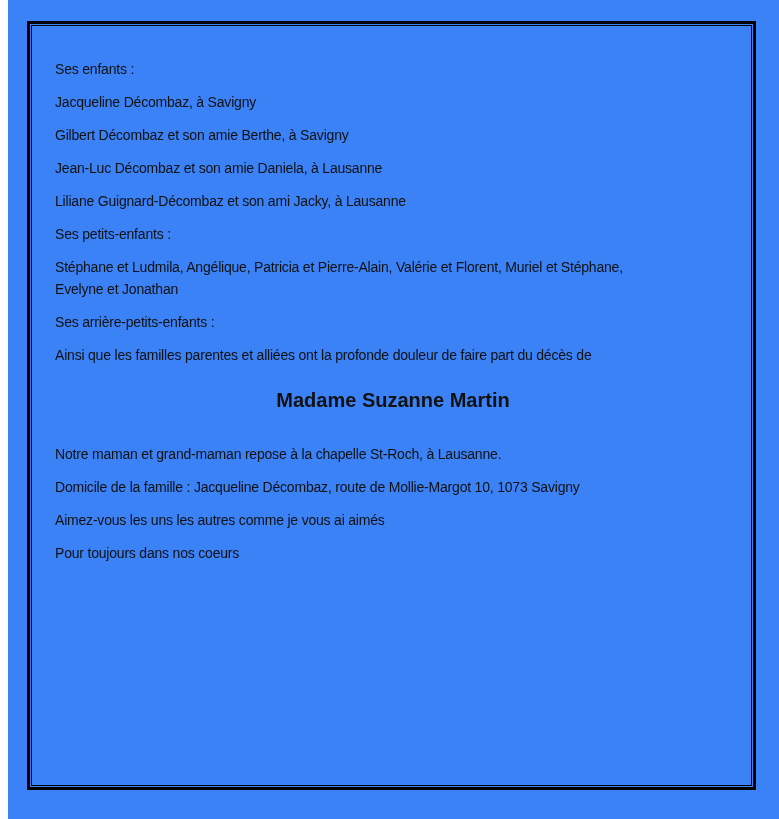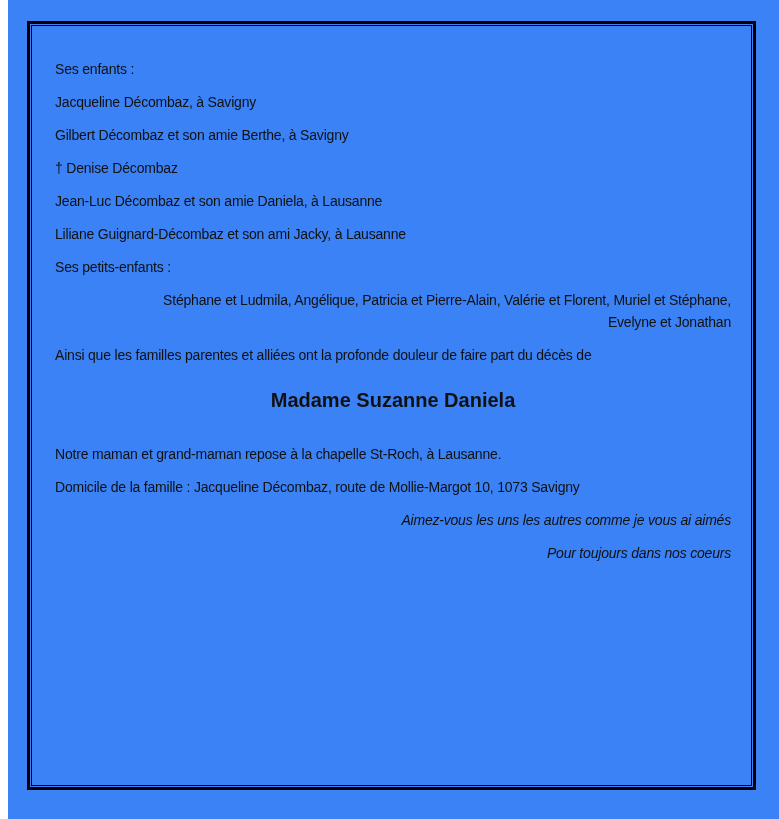--- a/index.html
+++ b/index.html
@@ -38,68 +38,66 @@
     padding: 32px 20px 0 23px;
     color: #111111;
   }
   .content p {
     margin: 0 0 11px 0;
     font-size: 14px;
     line-height: 22px;
     letter-spacing: -0.2px;
     color: #111111;
   }
-  .multiline { white-space: pre-line; text-align: right; }
+  .multiline { white-space: pre-line; }
   .title {
     font-size: 20px;
     line-height: 28px;
     font-weight: 700;
     text-align: center;
     letter-spacing: 0;
     margin: 20px 0 29px 0;
     color: #111111;
   }
   .quote {
-    font-style: italic;
     margin-left: 316px;
-    text-align: right;
   }
   .quote.first { margin-top: 8px; }
   b { font-weight: 400; }
 </style>
 </head>
 <body>
 
 <div class="page">
   <div class="frame-outer">
     <div class="frame-inner">
       <div class="content">
 
         <p>Ses enfants :</p>
 
         <p><span>Jacqueline </span><b>Décombaz</b><span>, à Savigny</span></p>
 
         <p><span>Gilbert </span><b>Décombaz</b><span> et son amie Berthe, à Savigny</span></p>
 
-        <p><span>† Denise </span><b>Décombaz</b><span></span></p>
 
         <p><span>Jean-Luc </span><b>Décombaz</b><span> et son amie Daniela, à Lausanne</span></p>
 
         <p><span>Liliane </span><b>Guignard-Décombaz</b><span> et son ami Jacky, à Lausanne</span></p>
 
         <p>Ses petits-enfants :</p>
 
         <p class="multiline">Stéphane et Ludmila, Angélique, Patricia et Pierre-Alain, Valérie et Florent, Muriel et Stéphane,
 Evelyne et Jonathan</p>
 
+        <p>Ses arrière-petits-enfants :</p>
 
 
         <p>Ainsi que les familles parentes et alliées ont la profonde douleur de faire part du décès de</p>
 
-        <div class="title">Madame Suzanne Daniela</div>
+        <div class="title">Madame Suzanne Martin</div>
 
 
 
         <p>Notre maman et grand-maman repose à la chapelle St-Roch, à Lausanne.</p>
 
         <p>Domicile de la famille : Jacqueline Décombaz, route de Mollie-Margot 10, 1073 Savigny</p>
 
         <p class="quote first">Aimez-vous les uns les autres comme je vous ai aimés</p>
 
         <p class="quote">Pour toujours dans nos coeurs</p>

